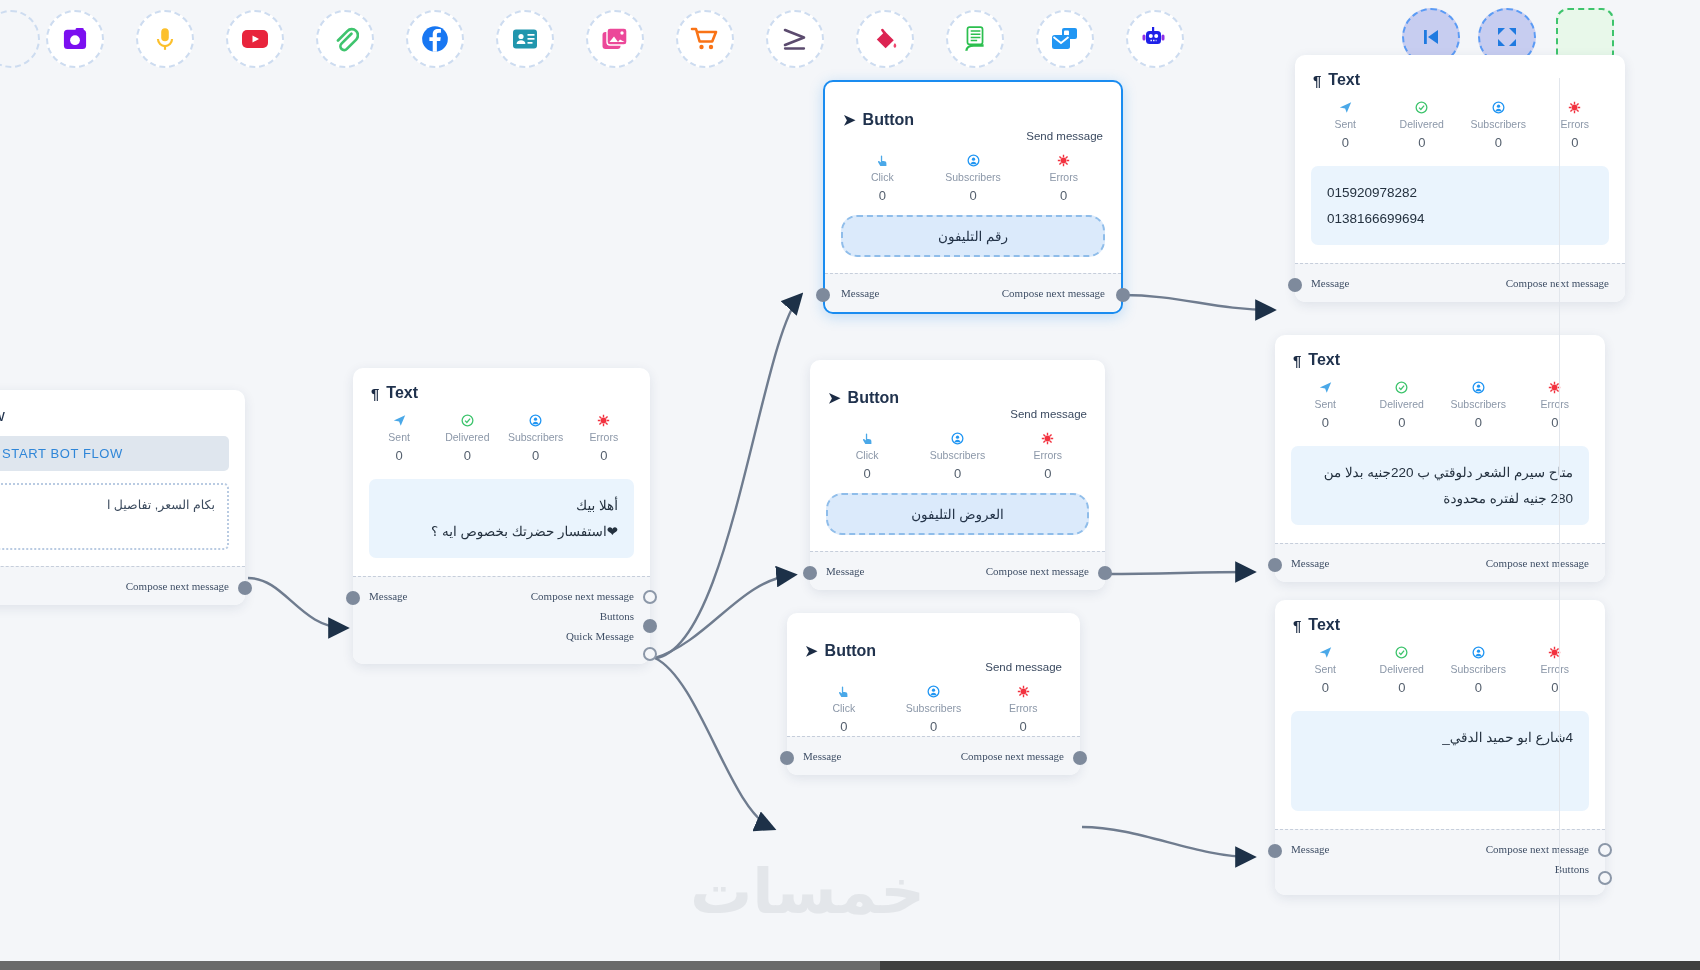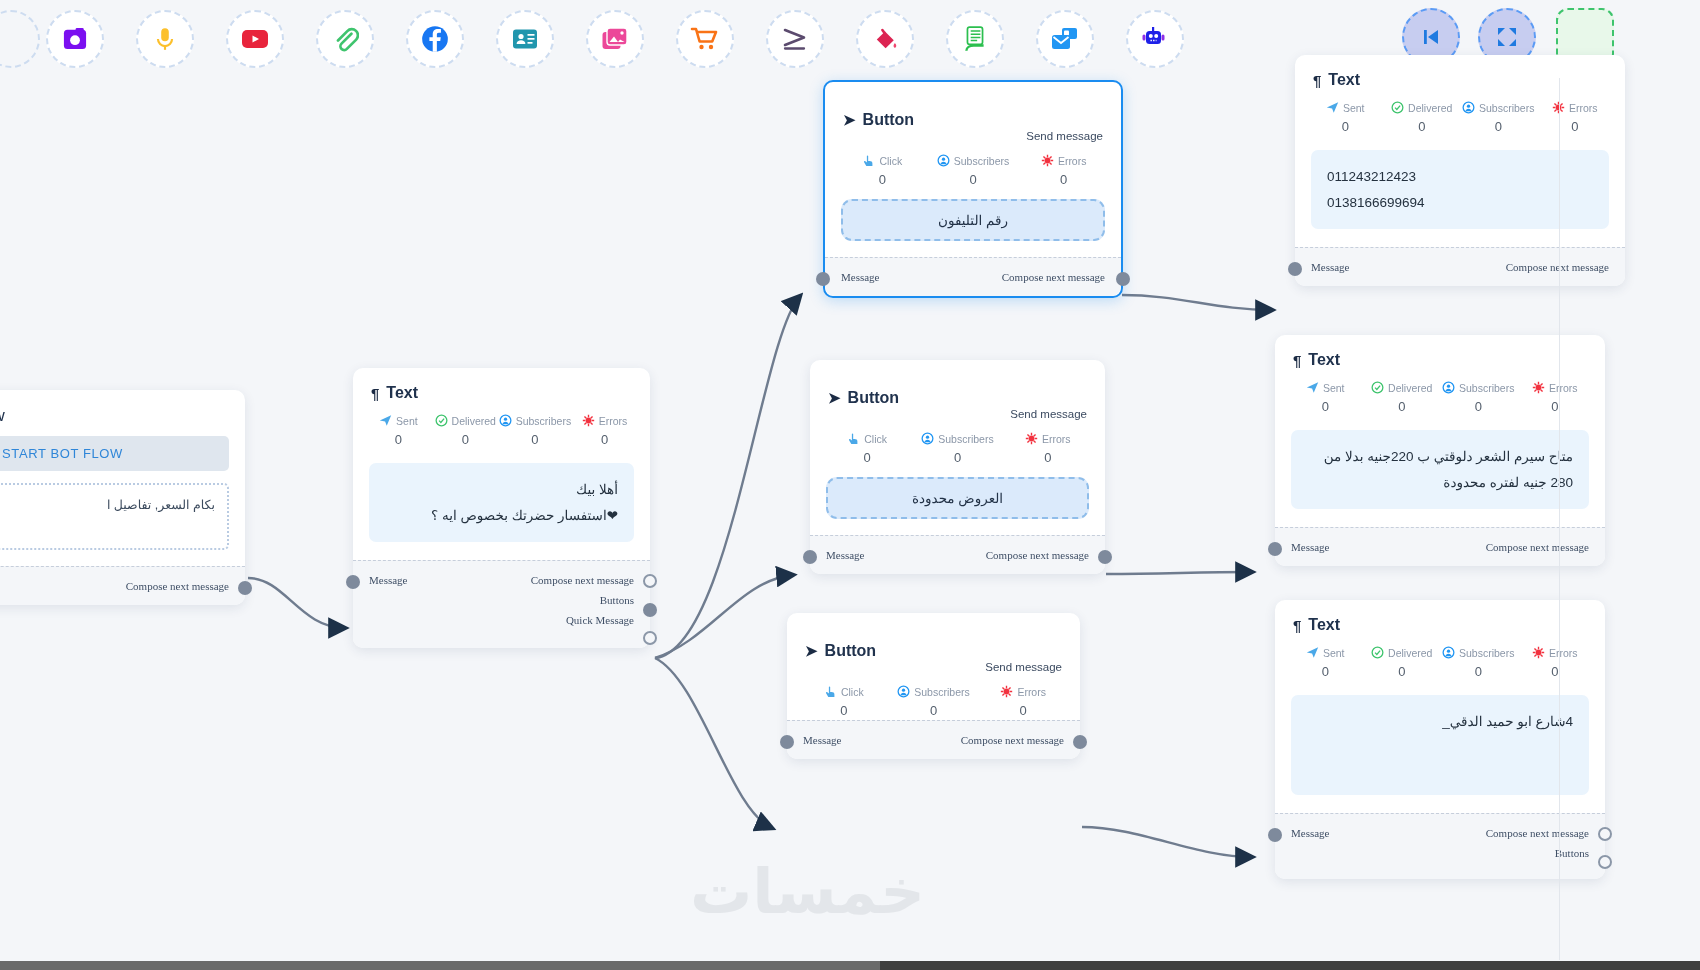--- a/index.html
+++ b/index.html
@@ -53,33 +53,33 @@
   .node-head {
     display: flex; align-items: center; justify-content: space-between;
     padding: 16px 18px 6px 18px;
   }
   .node-title { display: flex; align-items: center; gap: 7px; font-size: 16px; color: #20324d; font-weight: 600; }
   .node-title .gl { font-size: 15px; color: #1b2b44; }
   .node-send { font-size: 11.5px; color: #3b4a60; margin-top: 32px; }
 
   .stats { display: flex; padding: 6px 12px 2px 12px; }
   .stat { flex: 1; text-align: center; }
-  .stat-lbl { display: flex; align-items: flex-end; justify-content: center; gap: 4px; font-size: 10.5px; color: #8b97a8; white-space: nowrap; }
+  .stat-lbl { display: flex; align-items: center; justify-content: center; gap: 4px; font-size: 10.5px; color: #8b97a8; white-space: nowrap; flex-direction: column; }
   .stat-val { font-size: 13px; color: #55606e; margin-top: 5px; }
 
   .bubble {
     margin: 14px 16px 18px 16px; background: #eaf4fd; border-radius: 7px;
     padding: 14px 16px; font-size: 13.5px; color: #24313f; line-height: 1.9;
     direction: rtl; text-align: right; min-height: 56px;
   }
   .bubble.ltr { direction: ltr; text-align: left; }
 
   .btnchip {
     margin: 10px 16px 16px 16px; background: #dbeafb; border: 2px dashed #8fbdea;
-    border-radius: 11px; padding: 11px 10px; text-align: center;
+    border-radius: 16px; padding: 11px 10px; text-align: center;
     font-size: 13.5px; color: #223247; direction: rtl;
   }
 
   .node-foot {
     border-top: 1px dashed #c6cedb; background: #f4f6f9;
     border-radius: 0 0 10px 10px;
     padding: 9px 16px 9px 16px; position: relative;
   }
   .foot-row { display: flex; align-items: center; justify-content: space-between; height: 20px; font-family: Liberation Serif, serif; }
   .foot-lbl { font-size: 11px; color: #3f4f66; }
@@ -442,21 +442,21 @@
         <div class="stat-lbl">
             <svg width="13" height="13" viewBox="0 0 16 16">
               <circle cx="8" cy="8" r="3.6" fill="#f2323f"></circle>
               <path d="M8 1 L8 4 M8 12 L8 15 M1 8 L4 8 M12 8 L15 8 M3 3 L5.3 5.3 M10.7 10.7 L13 13 M13 3 L10.7 5.3 M5.3 10.7 L3 13" stroke="#f2323f" stroke-width="1.7"></path>
             </svg>
             <span>Errors</span>
           </div>
         <div class="stat-val">0</div>
       </div>
     </div>
-    <div class="btnchip">العروض محدودة</div>
+    <div class="btnchip">العروض التليفون</div>
     <div class="node-foot">
       <div class="foot-row">
         <span class="foot-lbl">Message</span>
         <span class="foot-lbl right">Compose next message</span>
       </div>
       <div class="port" style="left:-7px; top:14px;"></div>
       <div class="port" style="right:-7px; top:14px;"></div>
     </div>
   </div>
 
@@ -553,21 +553,21 @@
             <svg width="13" height="13" viewBox="0 0 16 16">
               <circle cx="8" cy="8" r="3.6" fill="#f2323f"></circle>
               <path d="M8 1 L8 4 M8 12 L8 15 M1 8 L4 8 M12 8 L15 8 M3 3 L5.3 5.3 M10.7 10.7 L13 13 M13 3 L10.7 5.3 M5.3 10.7 L3 13" stroke="#f2323f" stroke-width="1.7"></path>
             </svg>
             <span>Errors</span>
           </div>
         <div class="stat-val">0</div>
       </div>
     </div>
     <div class="bubble ltr">
-      <div>011243212423</div>
+      <div>015920978282</div>
       <div>0138166699694</div>
     </div>
     <div class="node-foot">
       <div class="foot-row">
         <span class="foot-lbl">Message</span>
         <span class="foot-lbl right">Compose next message</span>
       </div>
       <div class="port" style="left:-7px; top:14px;"></div>
     </div>
   </div>

